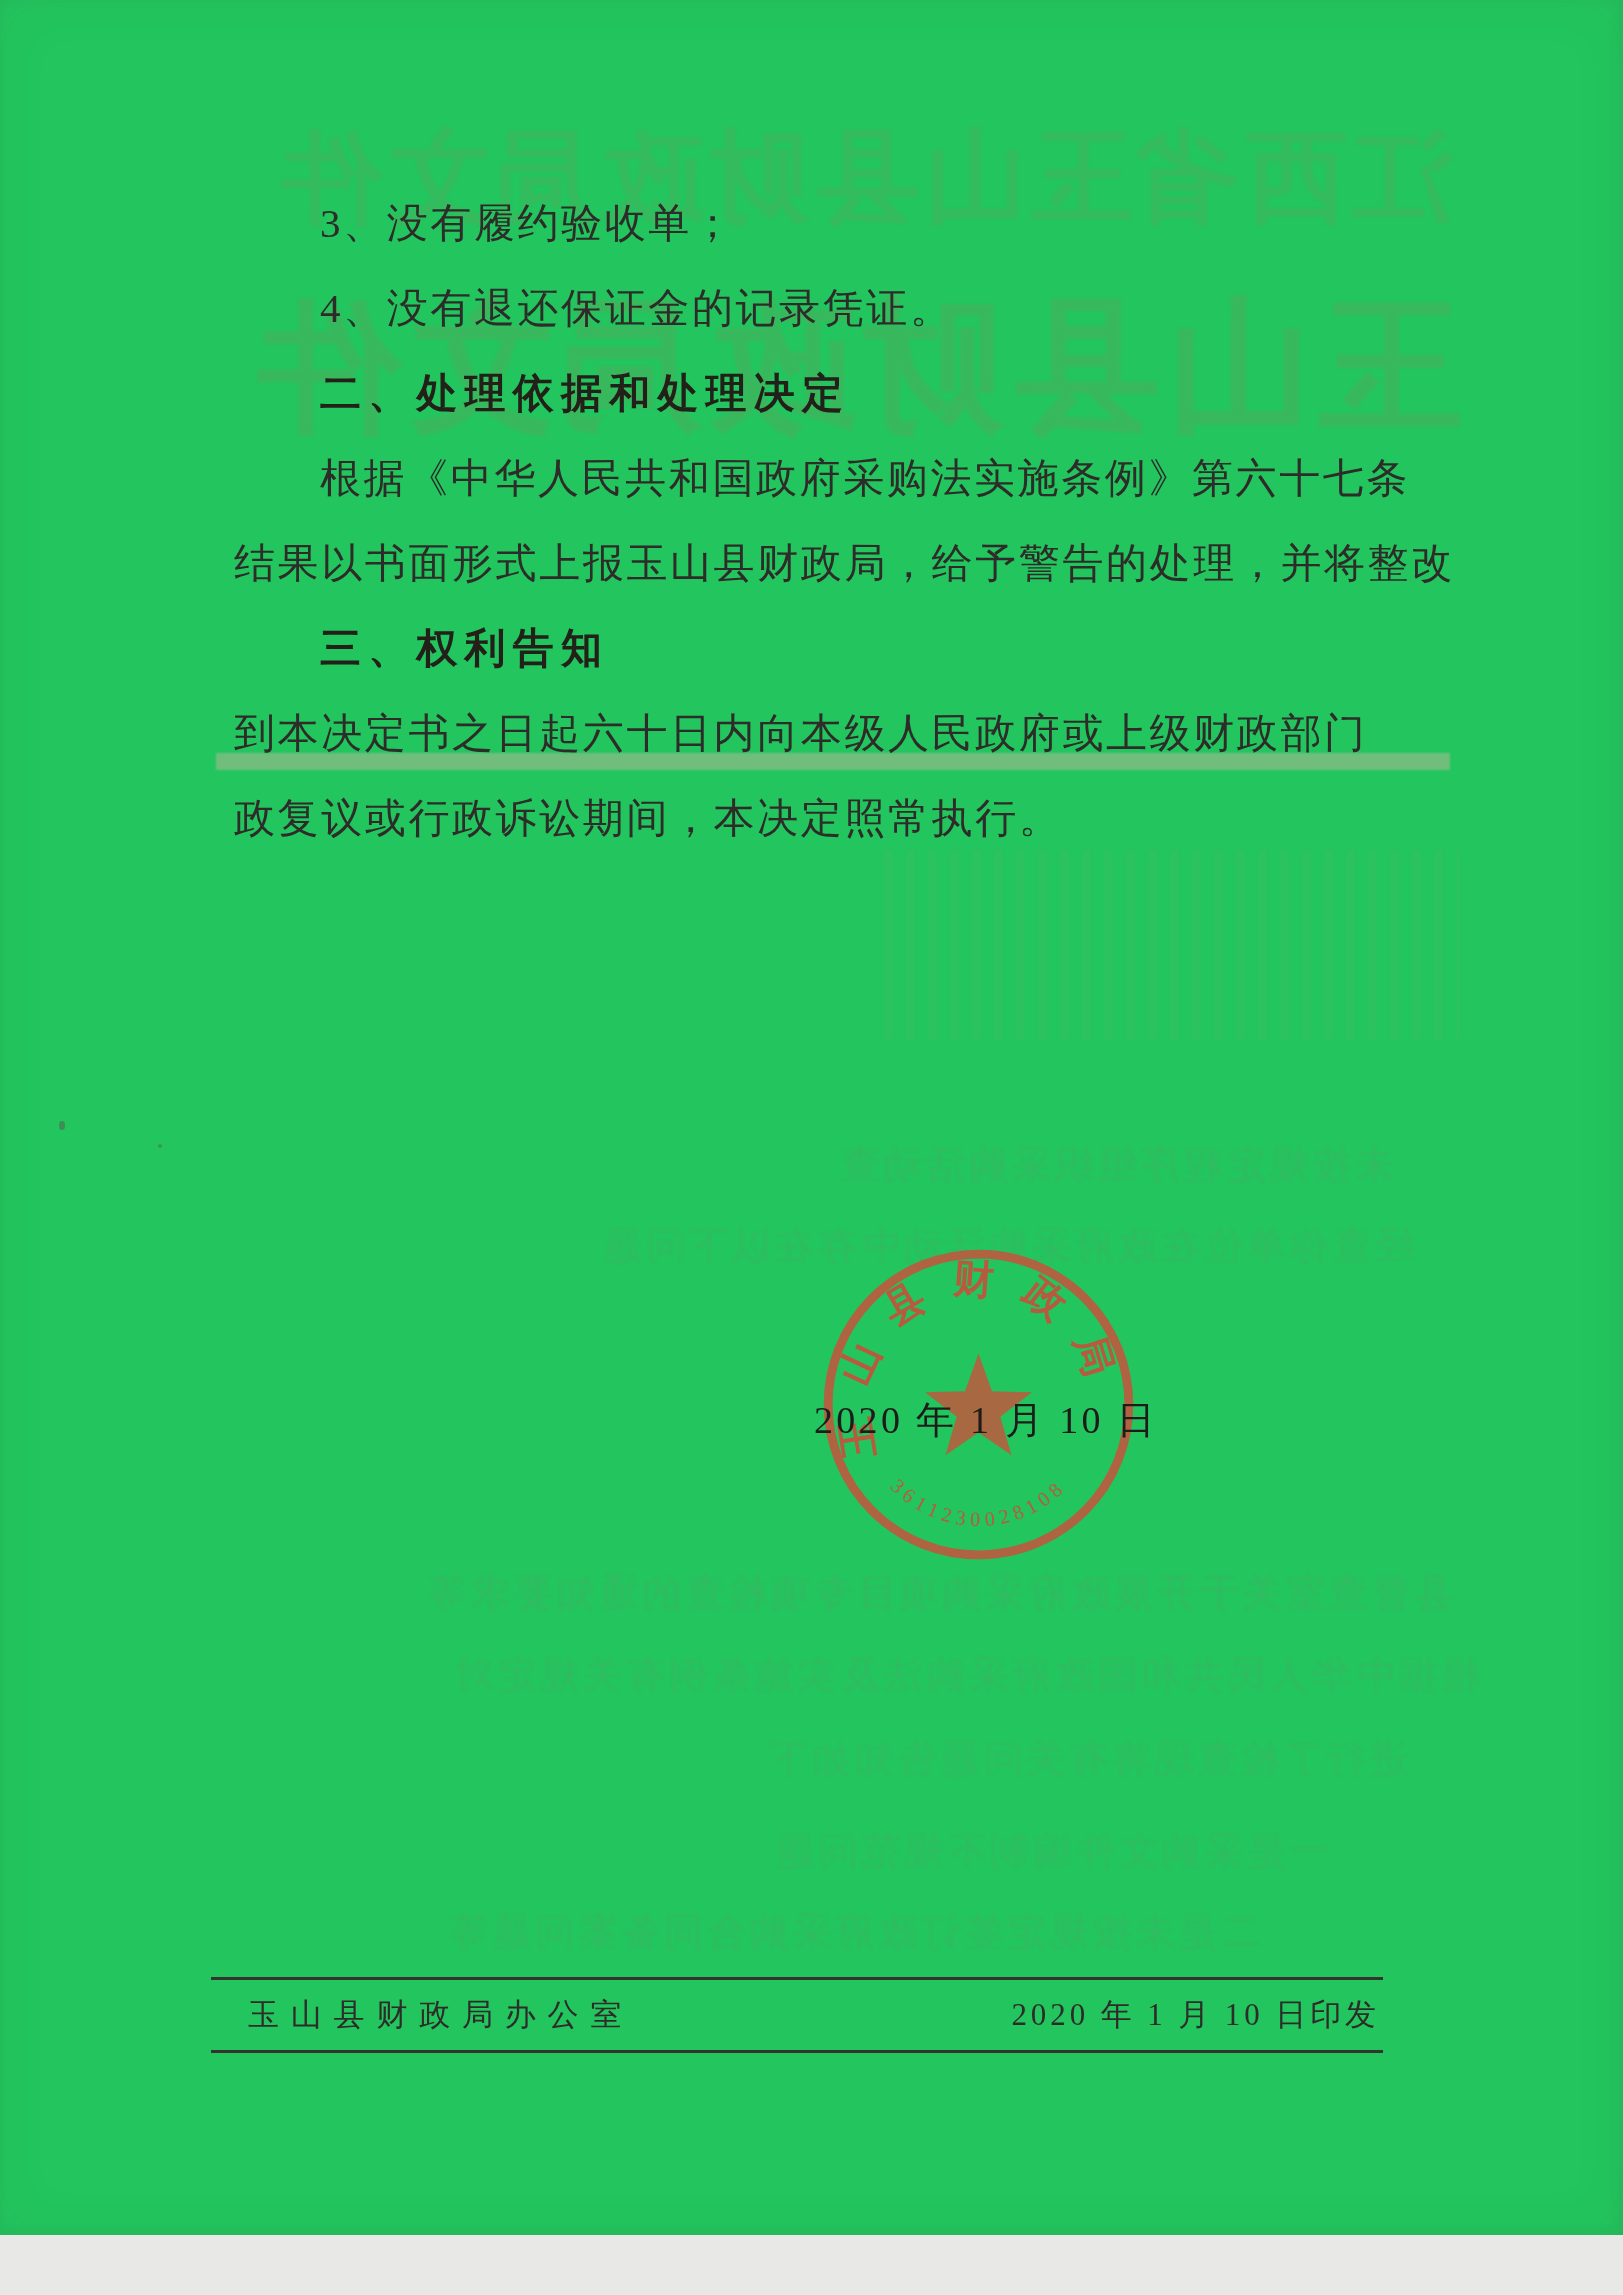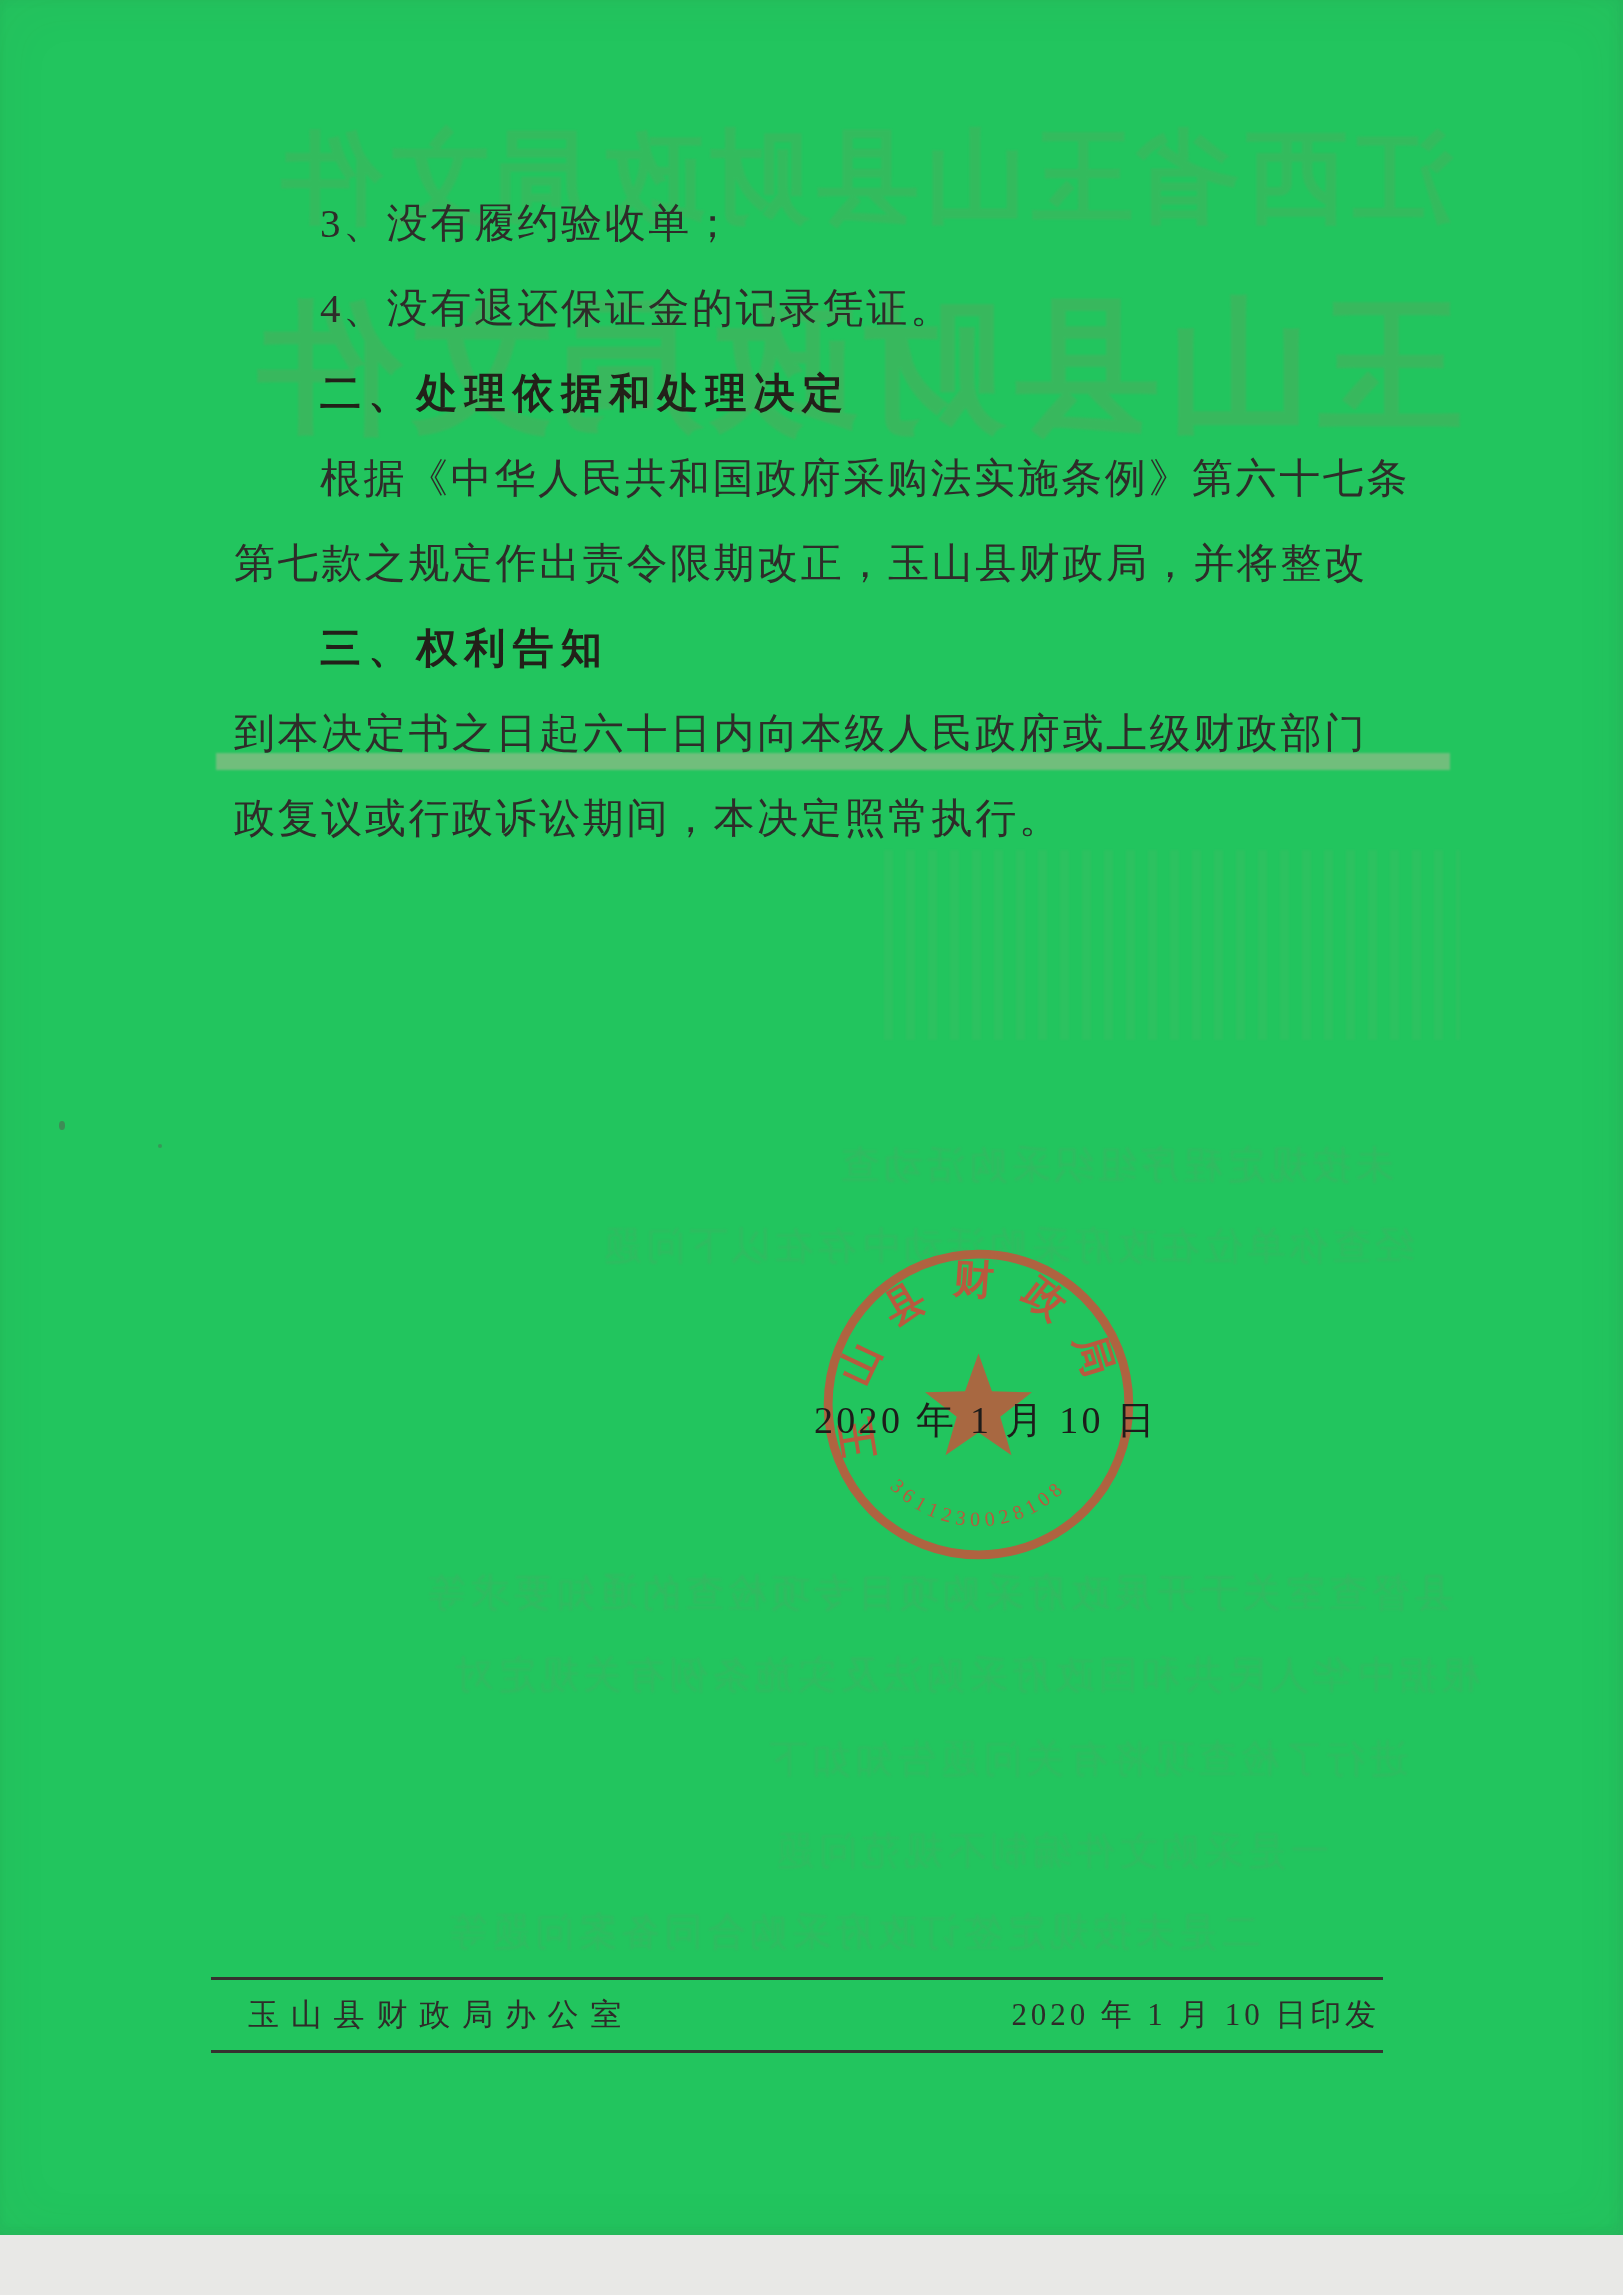--- a/index.html
+++ b/index.html
@@ -94,21 +94,21 @@
       <div class="line item">
         <span>4、没有退还保证金的记录凭证。</span>
       </div>
       <div class="line heading">
         <span>二、处理依据和处理决定</span>
       </div>
       <div class="line para-first">
         <span>根据《中华人民共和国政府采购法实施条例》第六十七条</span>
       </div>
       <div class="line para">
-        <span>第七款之规定作出责令限期改正，玉山县财政局，并将整改</span>
+        <span>结果以书面形式上报玉山县财政局，给予警告的处理，并将整改</span>
       </div>
       <div class="line heading">
         <span>三、权利告知</span>
       </div>
       <div class="line para">
         <span>到本决定书之日起六十日内向本级人民政府或上级财政部门</span>
       </div>
       <div class="line para">
         <span>政复议或行政诉讼期间，本决定照常执行。</span>
       </div>

